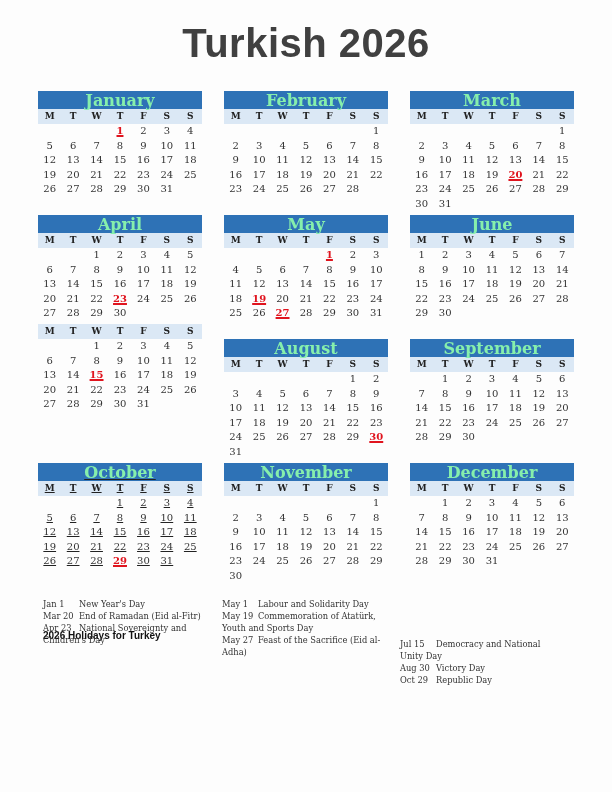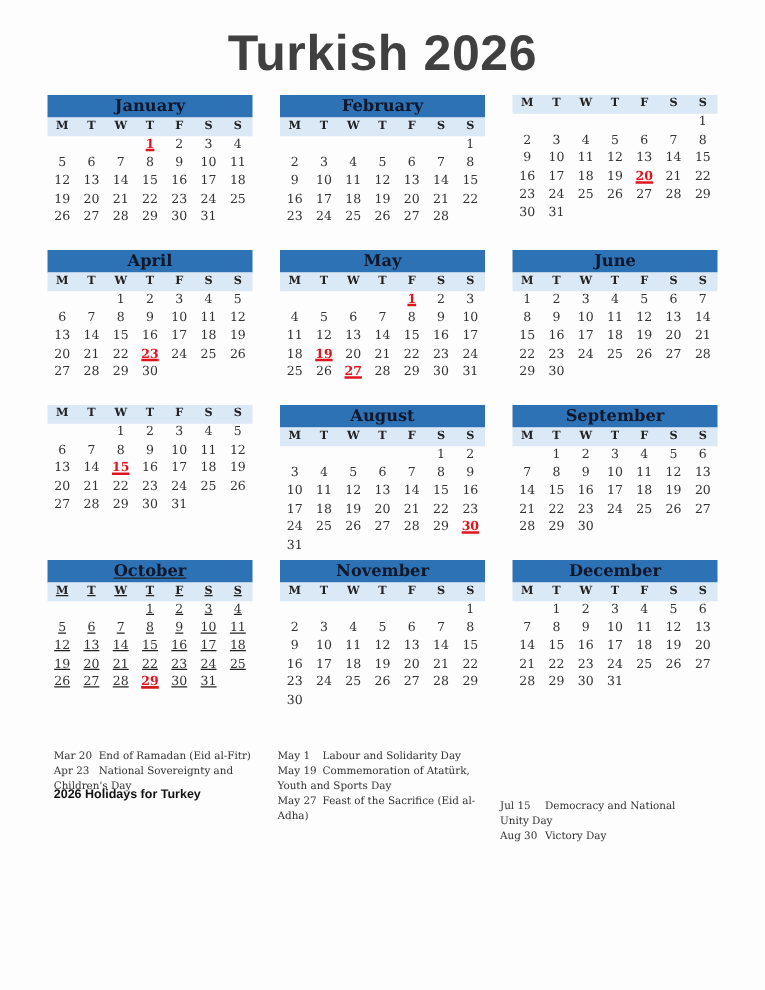--- a/index.html
+++ b/index.html
@@ -1,19 +1,19 @@
 <!DOCTYPE html>
 <html><head>
 <meta charset="utf-8">
 <style>
   html, body { margin:0; padding:0; }
   body { width:612px; height:792px; background:#fdfdfd; position:relative; overflow:hidden; font-family:"DejaVu Serif", serif; color:#222; }
   .title { position:absolute; left:0; top:18px; width:612px; text-align:center; font-family:"Liberation Sans", sans-serif; font-weight:bold; font-size:40px; letter-spacing:0.5px; color:#404040; line-height:50px; }
   .month { position:absolute; width:164px; }
-  .mhead { height:18px; background:#2e72b6; color:#0f172a; text-align:center; font-family:"DejaVu Serif", serif; font-weight:bold; font-size:13px; line-height:19px; }
+  .mhead { height:18px; background:#2e72b6; color:#86efac; text-align:center; font-family:"DejaVu Serif", serif; font-weight:bold; font-size:16px; line-height:19px;margin-top:15px; }
   .wdays { display:grid; grid-template-columns:repeat(7, 1fr); height:15px; background:#dbe8f5; }
   .wd { text-align:center; font-size:9px; font-weight:bold; line-height:15px; color:#222; }
   .days { display:grid; grid-template-columns:repeat(7, 1fr); grid-auto-rows:14.6px; }
   .d { text-align:center; font-size:10px; line-height:14.6px; color:#333; }
   .d.hol { color:#e0141e; font-weight:bold; text-decoration:underline; text-decoration-thickness:1.5px; text-underline-offset:1px; }
   .hol-title { position:absolute; left:43px; top:582px; font-family:"Liberation Sans", sans-serif; font-weight:bold; font-size:10px; color:#111;margin-top:48px; }
   .hcol { position:absolute; top:598px; font-size:8.3px; line-height:12px; color:#333; }
   .hrow { width:100%; }
   .hdate { display:inline-block; width:36px; }
 </style>
@@ -113,20 +113,21 @@
         <div class="d">22</div>
         <div class="d">23</div>
         <div class="d">24</div>
         <div class="d">25</div>
         <div class="d">26</div>
         <div class="d">27</div>
         <div class="d">28</div>
       </div>
     </div>
     <div class="month" style="left: 410px; top: 76px;">
+      <div class="mhead">March</div>
       <div class="wdays">
         <div class="wd">M</div>
         <div class="wd">T</div>
         <div class="wd">W</div>
         <div class="wd">T</div>
         <div class="wd">F</div>
         <div class="wd">S</div>
         <div class="wd">S</div>
       </div>
       <div class="days">
@@ -591,25 +592,27 @@
         <div class="d">29</div>
         <div class="d">30</div>
         <div class="d">31</div>
       </div>
     </div>
   </div>
 
 <div class="hol-title">2026 Holidays for Turkey</div>
 <div id="hol-cols">
     <div class="hcol" style="left: 43px; width: 165px;">
+      <div class="hrow"><span class="hdate">Jan 1</span><span>New Year's Day</span></div>
       <div class="hrow"><span class="hdate">Mar 20</span><span>End of Ramadan (Eid al-Fitr)</span></div>
       <div class="hrow"><span class="hdate">Apr 23</span><span>National Sovereignty and Children's Day</span></div>
     </div>
     <div class="hcol" style="left: 222px; width: 160px;">
       <div class="hrow"><span class="hdate">May 1</span><span>Labour and Solidarity Day</span></div>
       <div class="hrow"><span class="hdate">May 19</span><span>Commemoration of Atatürk, Youth and Sports Day</span></div>
       <div class="hrow"><span class="hdate">May 27</span><span>Feast of the Sacrifice (Eid al-Adha)</span></div>
     </div>
     <div class="hcol" style="left: 400px; width: 165px; margin-top: 40px;">
       <div class="hrow"><span class="hdate">Jul 15</span><span>Democracy and National Unity Day</span></div>
       <div class="hrow"><span class="hdate">Aug 30</span><span>Victory Day</span></div>
+      <div class="hrow"><span class="hdate">Oct 29</span><span>Republic Day</span></div>
     </div>
   </div>
 
 </body></html>

